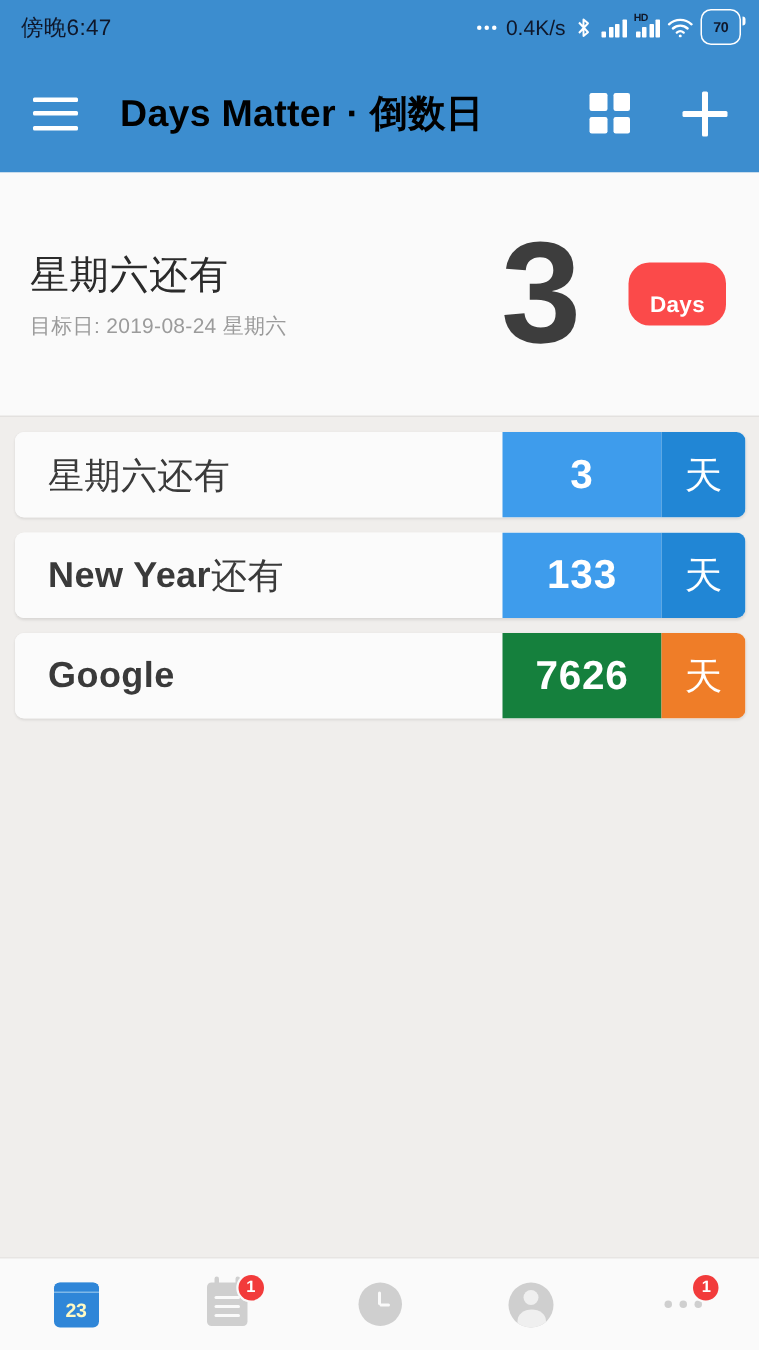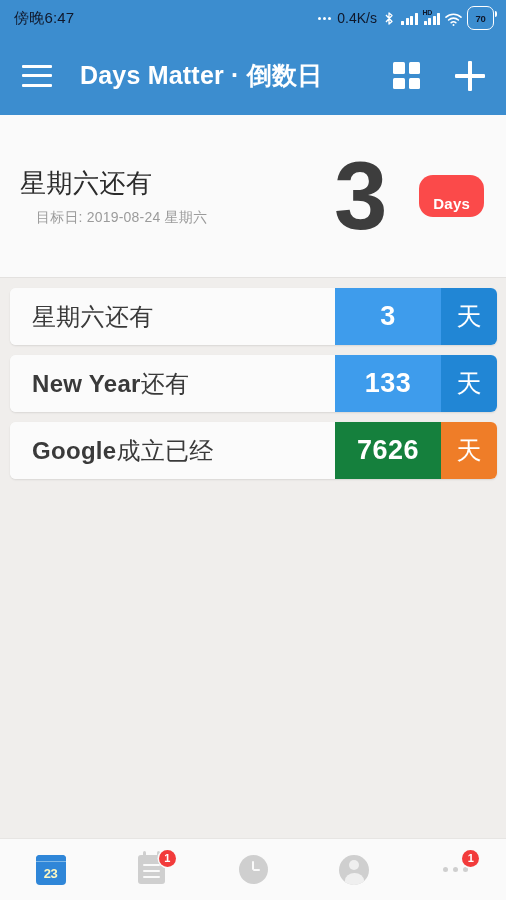--- a/index.html
+++ b/index.html
@@ -37,21 +37,21 @@
     width:27px; height:24px; border:1.6px solid #fff; border-radius:7px;
     display:flex; align-items:center; justify-content:center; position:relative;
     font-size:9.5px; font-weight:bold; letter-spacing:-.3px;
   }
   .battery:after{ content:""; position:absolute; right:-3.5px; top:4px; width:2px;height:6px;
     background:#fff; border-radius:0 2px 2px 0; }
 
   
   .appbar {
     height:79px; background:#3C8DCF; display:flex; align-items:center;
-    padding:0 16px 0 22px; color:#ffffff;
+    padding:0 16px 0 22px; color:#000000;
   }
   .hamburger { width:30px; height:22px; display:flex; flex-direction:column; justify-content:space-between; cursor:pointer; }
   .hamburger i { height:3px; background:#fff; border-radius:1px; display:block; }
   .appbar-title {
     flex:1; margin-left:28px; font-size:25px; font-weight:bold;
     letter-spacing:.2px; white-space:nowrap;
   }
   .grid-icon { width:27px; height:27px; display:grid; grid-template-columns:1fr 1fr; grid-template-rows:1fr 1fr; gap:4px; cursor:pointer; }
   .grid-icon i { background:#fff; border-radius:1.5px; display:block; }
   .plus-icon { width:40px; height:40px; position:relative; margin-left:30px; cursor:pointer; }
@@ -60,21 +60,21 @@
   .plus-icon:after  { top:50%; left:5px; margin-top:-2px; height:4px; width:30px; }
 
   
   .headercard {
     height:163px; background:#FAFAFA; position:relative;
     border-bottom:1px solid #E3E1DF;
     display:flex; align-items:center;
   }
   .hc-left { padding-left:20px; flex:1; }
   .hc-title { font-size:26px; color:#2b2b2b; letter-spacing:.5px; margin-bottom:8px; }
-  .hc-sub { font-size:14px; color:#9b9b9b; letter-spacing:.2px;margin-left:16px; }
+  .hc-sub { font-size:14px; color:#9b9b9b; letter-spacing:.2px; }
   .hc-num {
     font-size:96px; font-weight:bold; color:#3d3d3d; line-height:.9;
     letter-spacing:-2px; padding-right:6px;
   }
   .hc-badge {
     background:#FB4A4A; color:#fff; font-size:15px; font-weight:bold;
     border-radius:14px; padding:20px 14px 5px; margin:0 22px 0 28px;
     letter-spacing:.2px;
   }
 
@@ -228,21 +228,20 @@
         <b>New Year</b>
           <span> 还有</span>
       </div>
       <div class="row-num" style="background: rgb(62, 156, 236);">133</div>
       <div class="row-unit" style="background: rgb(33, 134, 213);">天</div>
     </div>
 
     <div class="row">
       <div class="row-label">
         <b>Google</b>
-          <span> 成立已经</span>
       </div>
       <div class="row-num" style="background: #15803d;">7626</div>
       <div class="row-unit" style="background: rgb(239, 125, 40);">天</div>
     </div>
 
   </div>
 
   <div class="bottomnav">
 
     <div class="nav-item">

